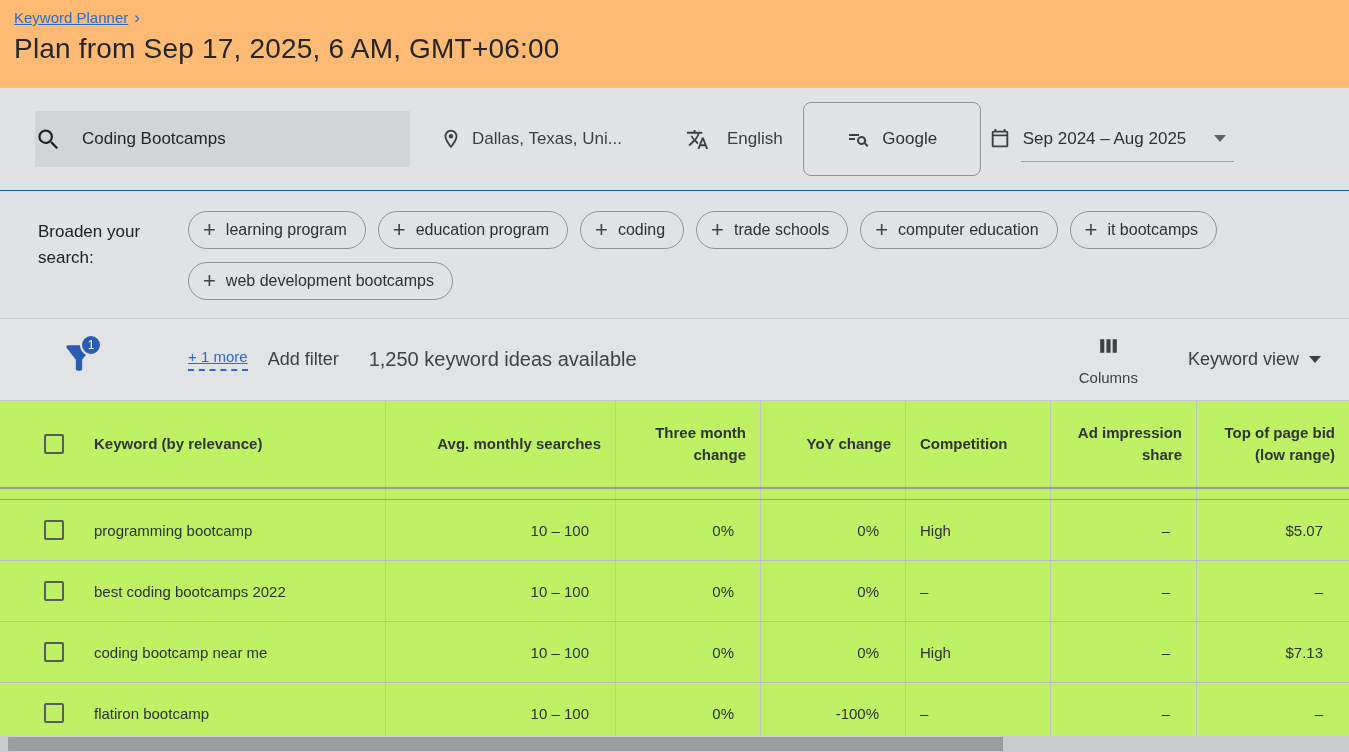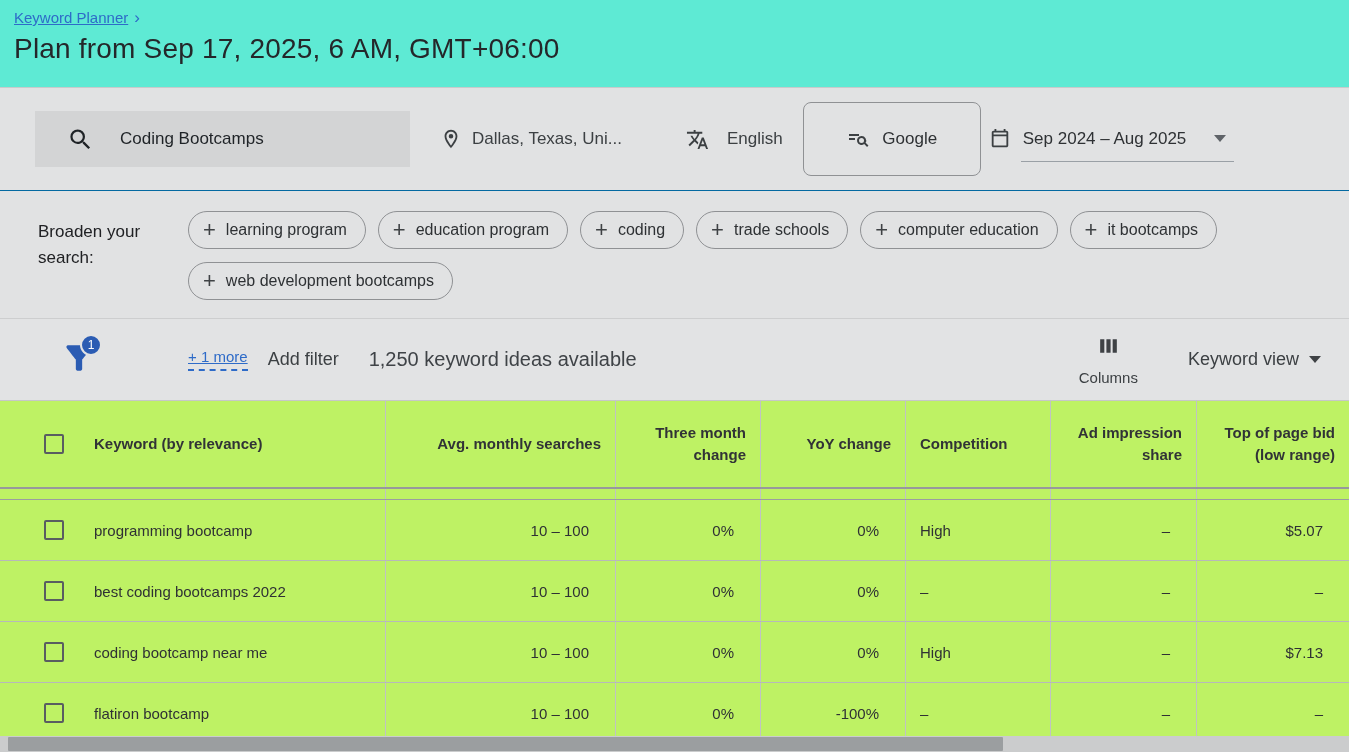--- a/index.html
+++ b/index.html
@@ -4,34 +4,34 @@
 <style>
   * { box-sizing: border-box; margin: 0; padding: 0; }
   html, body { width: 1349px; height: 752px; overflow: hidden; }
   body {
     font-family: "Liberation Sans", sans-serif;
     background: #ebeced;
     color: #2e3134;
     position: relative;
   }
   
-  .top { height: 87px; padding: 9px 0 0 14px; background: #5eead4; }
+  .top { height: 87px; padding: 9px 0 0 14px; background: #fdba74; }
   .breadcrumb { font-size: 15px; display: flex; align-items: center; gap: 6px; }
   .breadcrumb a { color: #2e6bc8; text-decoration: underline; cursor: pointer; }
   .breadcrumb .chev { color: #2e6bc8; font-size: 17px; line-height: 1; }
   .page-title { margin-top: 7px; font-size: 28px; font-weight: 400; color: #24272a; letter-spacing: .2px; }
 
   
   .toolbar {
     height: 103px; background: #e1e2e3; border-top: 1px solid #c9cacb;
     display: flex; align-items: center; padding-left: 35px;
   }
   .searchbox {
     width: 375px; height: 56px; background: #d3d4d5; border-radius: 0;
-    display: flex; align-items: center; padding-left: 32px; gap: 26px; cursor: pointer;
+    display: flex; align-items: center; gap: 20px; cursor: pointer;
   }
   .searchbox .val { font-size: 17px; color: #1f2327; }
   .tb-item { display: flex; align-items: center; gap: 10px; font-size: 17px; color: #3c4043; cursor: pointer; }
   .loc { margin-left: 30px; width: 200px; }
   .loc .val { white-space: nowrap; overflow: hidden; max-width: 160px; }
   .lang { margin-left: 46px; gap: 18px; }
   .network-box {
     margin-left: 20px; width: 178px; height: 74px;
     border: 1px solid #8f9194; border-radius: 8px;
     display: flex; align-items: center; justify-content: center; gap: 12px;

